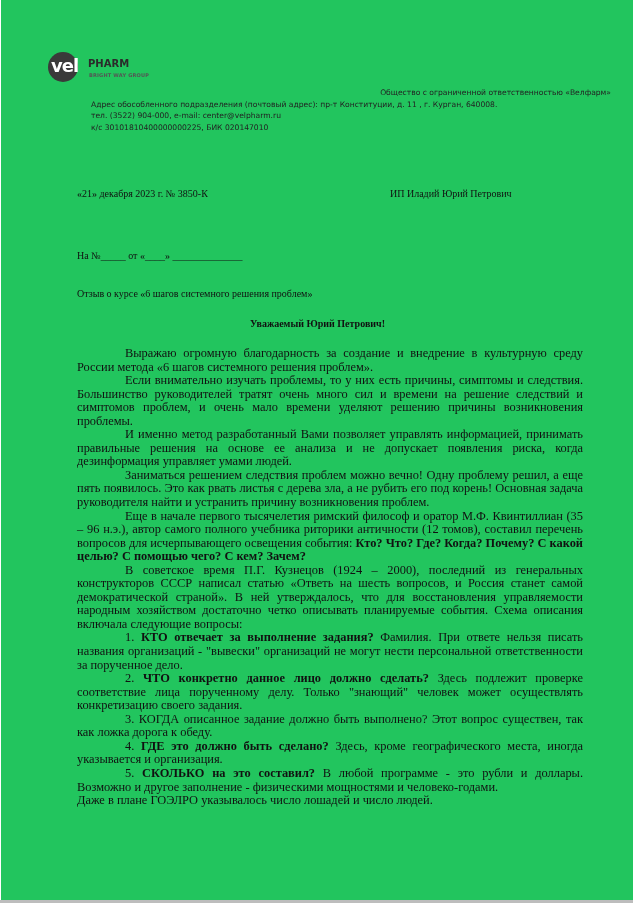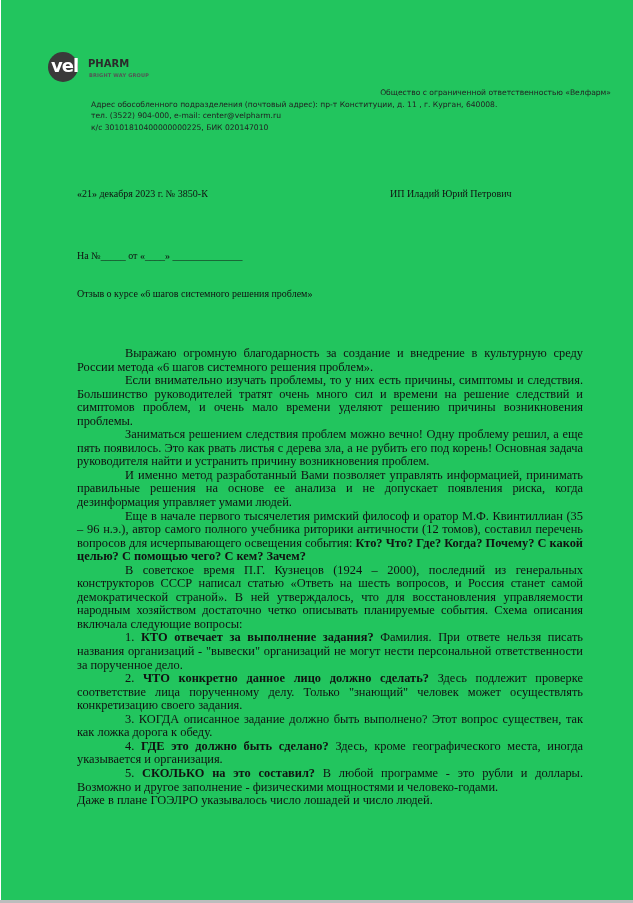--- a/index.html
+++ b/index.html
@@ -72,26 +72,27 @@
     <div class="name">Общество с ограниченной ответственностью «Велфарм»</div>
     <div>Адрес обособленного подразделения (почтовый адрес): пр-т Конституции,  д. 11 , г. Курган, 640008.</div>
     <div>тел. (3522) 904-000, e-mail: center@velpharm.ru</div>
     <div>к/с 30101810400000000225, БИК 020147010</div>
   </div>
 
   <div class="serif abs date-line">«21» декабря 2023 г. № 3850-К</div>
   <div class="serif abs recipient">ИП Иладий Юрий Петрович</div>
   <div class="serif abs ref-line">На №_____ от «____» ______________</div>
   <div class="serif abs subject">Отзыв о курсе «6 шагов системного решения проблем»</div>
+  <div class="serif abs greeting">Уважаемый Юрий Петрович!</div>
 
   <div class="body">
     <p><span>Выражаю огромную благодарность за создание и внедрение в культурную среду России метода «6 шагов системного решения проблем».</span></p>
     <p><span>Если внимательно изучать проблемы, то у них есть причины, симптомы и следствия. Большинство руководителей тратят очень много сил и времени на решение следствий и симптомов проблем, и очень мало времени уделяют решению причины возникновения проблемы.</span></p>
+    <p><span>И именно метод разработанный Вами позволяет управлять информацией, принимать правильные решения на основе ее анализа и не допускает появления риска, когда дезинформация управляет умами людей.</span></p>
     <p><span>Заниматься решением следствия проблем можно вечно! Одну проблему решил, а еще пять появилось. Это как рвать листья с дерева зла, а не рубить его под корень! Основная задача руководителя найти и устранить причину возникновения проблем.</span></p>
-    <p><span>И именно метод разработанный Вами позволяет управлять информацией, принимать правильные решения на основе ее анализа и не допускает появления риска, когда дезинформация управляет умами людей.</span></p>
     <p><span>Еще в начале первого тысячелетия римский философ и оратор М.Ф. Квинтиллиан  (35 – 96 н.э.), автор самого полного учебника риторики античности (12 томов), составил перечень вопросов для исчерпывающего освещения события: </span><b>Кто? Что? Где? Когда? Почему? С какой целью? С помощью чего? С кем? Зачем?</b></p>
     <p><span>В советское время П.Г. Кузнецов (1924 – 2000), последний из генеральных конструкторов СССР написал статью «Ответь на шесть вопросов, и Россия станет самой демократической страной». В ней утверждалось, что для восстановления управляемости народным хозяйством достаточно четко описывать планируемые события. Схема описания включала следующие вопросы:</span></p>
 
     <p><span>1. </span><b>КТО отвечает за выполнение задания?</b><span> Фамилия. При ответе нельзя писать названия организаций - "вывески" организаций не могут нести персональной ответственности за порученное дело.</span></p>
     <p><span>2. </span><b>ЧТО конкретно данное лицо должно сделать?</b><span> Здесь подлежит проверке соответствие лица порученному делу. Только "знающий" человек может осуществлять конкретизацию своего задания.</span></p>
     <p><span>3. </span><b></b><span>КОГДА описанное задание должно быть выполнено? Этот вопрос существен, так как ложка дорога к обеду.</span></p>
     <p><span>4. </span><b>ГДЕ это должно быть сделано?</b><span> Здесь, кроме географического места, иногда указывается и организация.</span></p>
     <p><span>5. </span><b>СКОЛЬКО на это составил?</b><span> В любой программе - это рубли и доллары. Возможно и другое заполнение - физическими мощностями и человеко-годами.</span></p>
 
     <p class="noindent">Даже в плане ГОЭЛРО указывалось число лошадей и число людей.</p>

